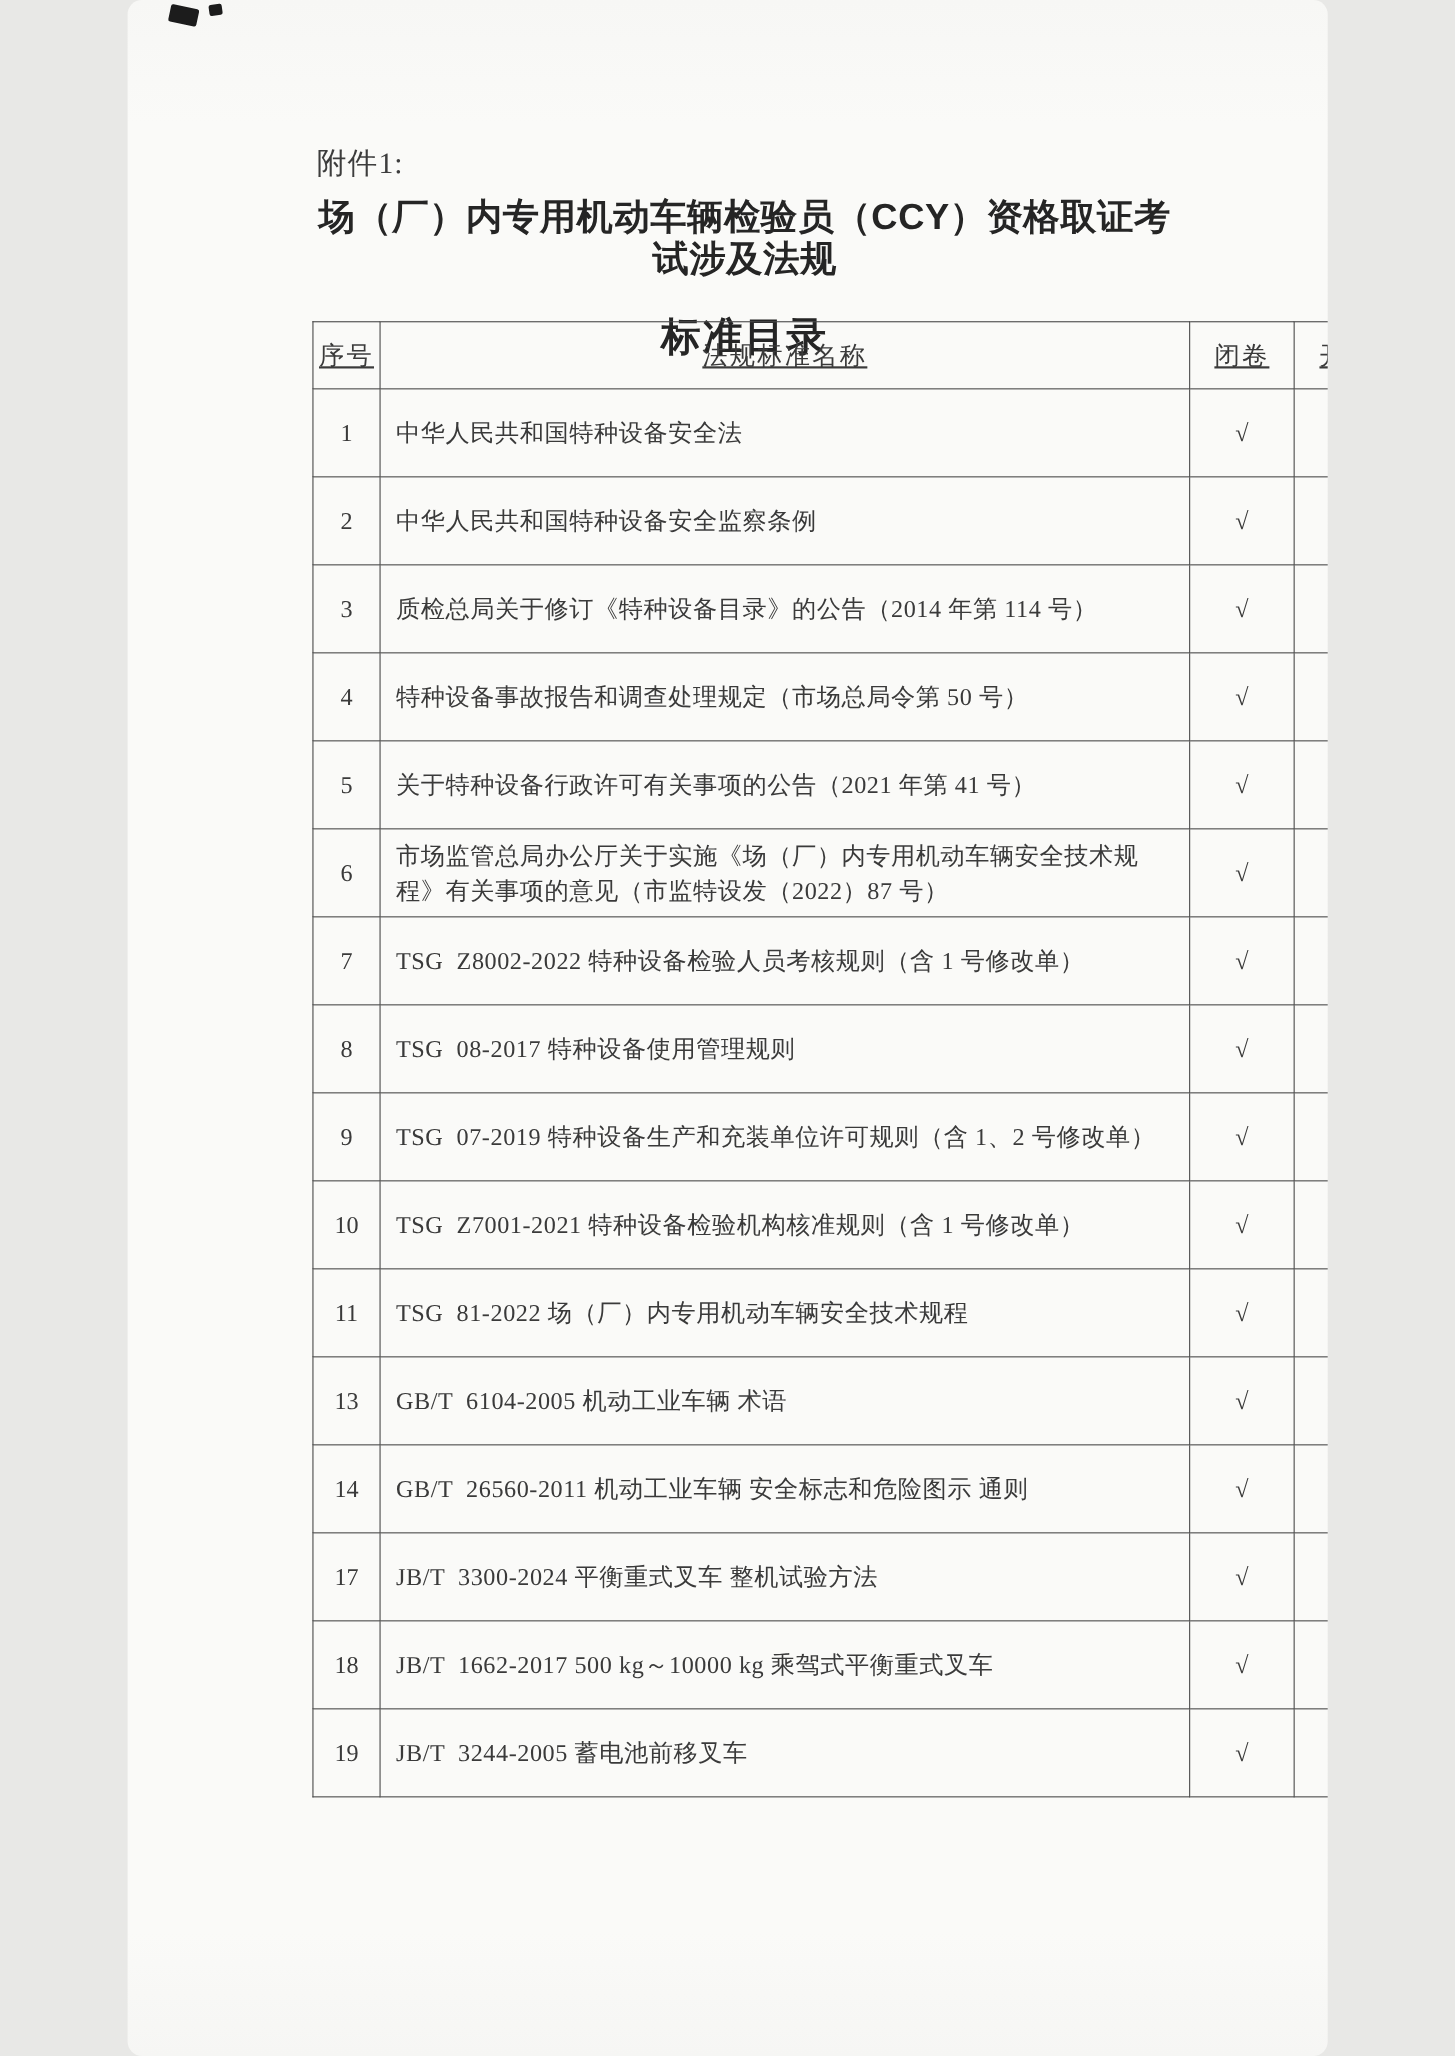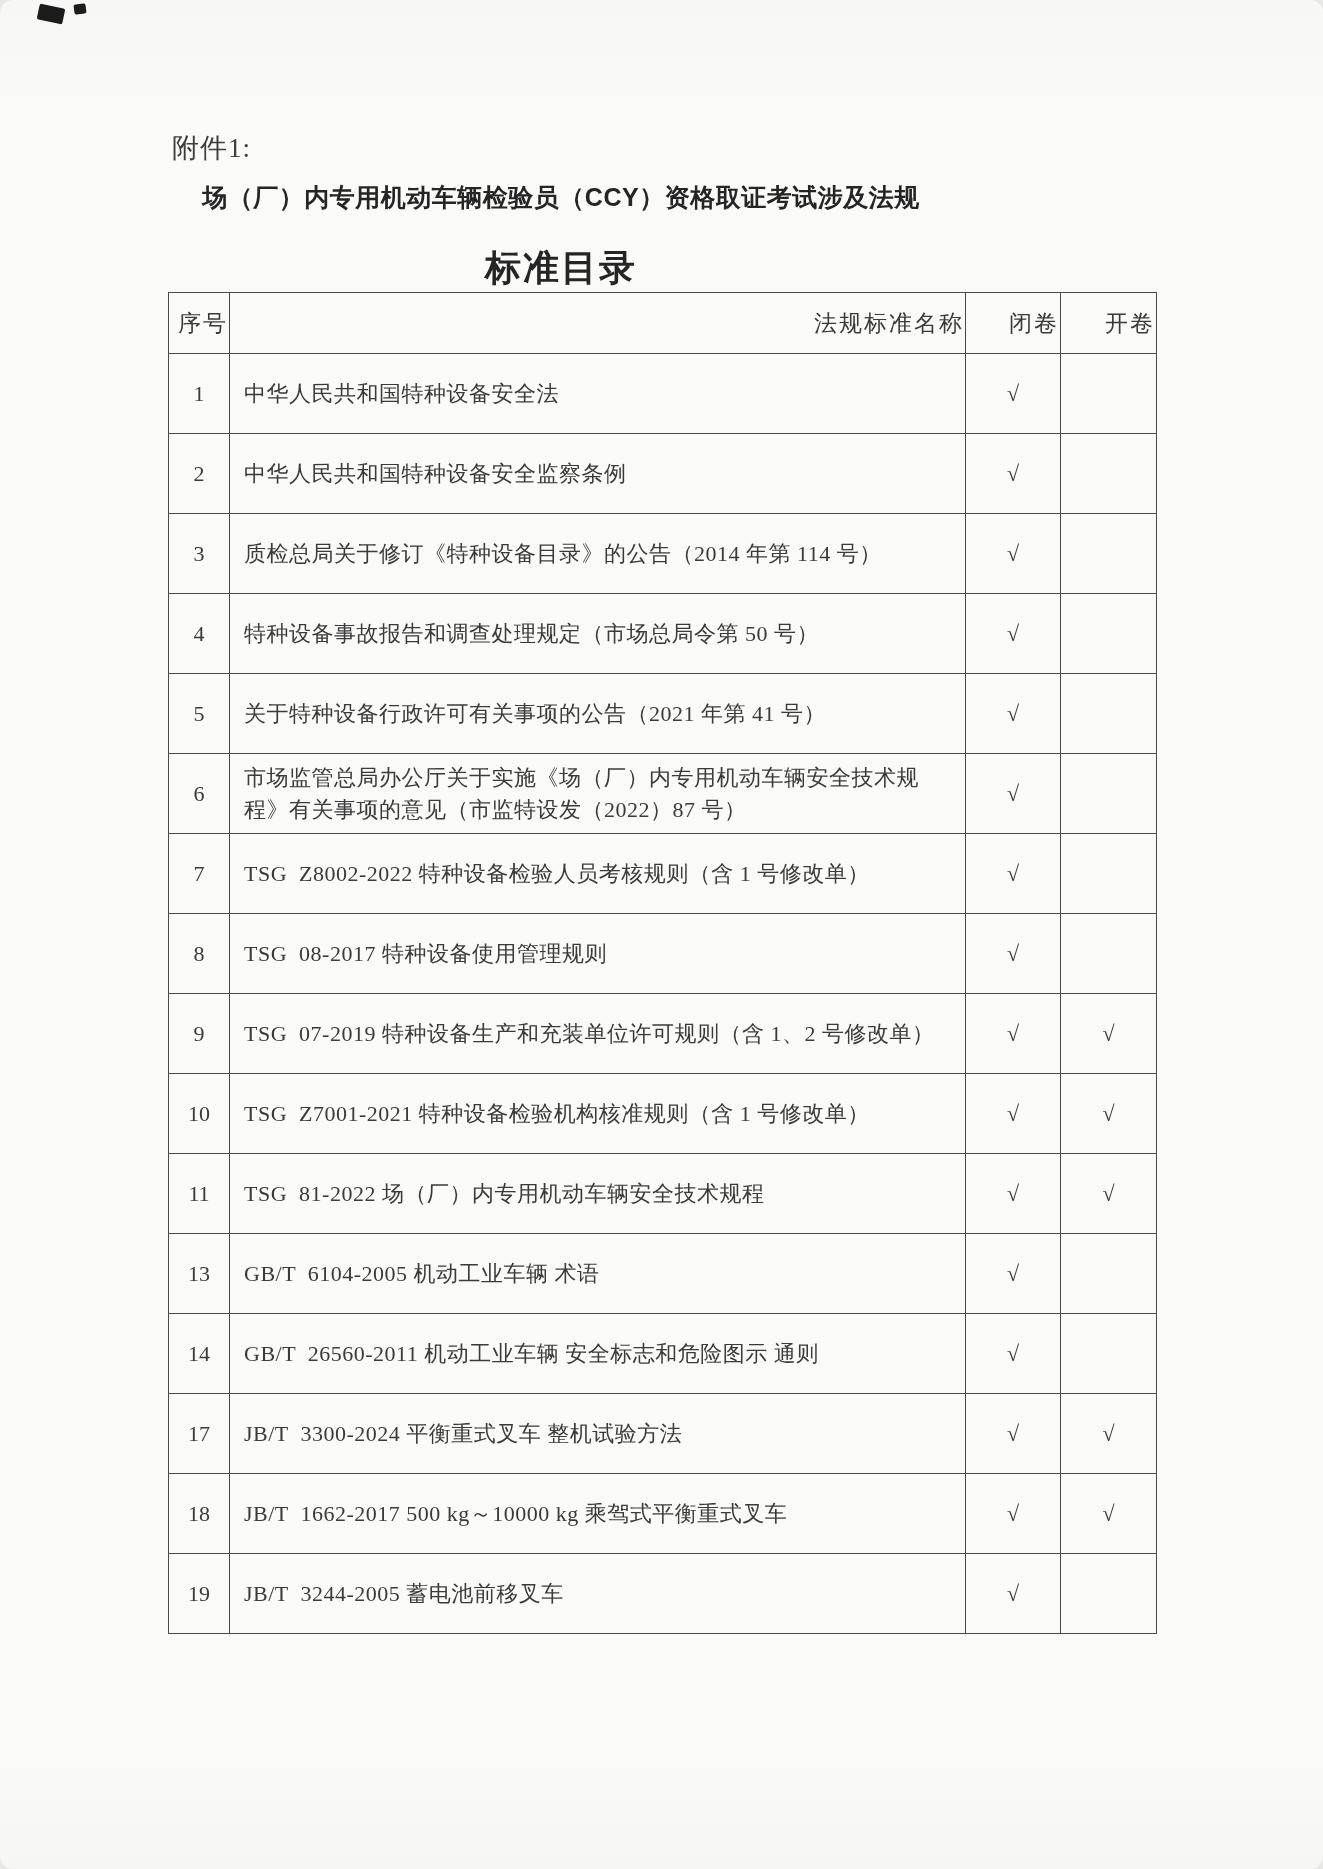--- a/index.html
+++ b/index.html
@@ -1,19 +1,19 @@
 <!DOCTYPE html>
 <html><head>
 <meta charset="utf-8">
 <style>
   html, body { margin: 0; padding: 0; }
   body { background: #e8e8e6; }
   .page {
     position: relative;
-    width: 1323px;
+    width: 1091px;
     height: 1869px;
     margin: 0 auto;
     background: linear-gradient(180deg, #f7f7f5 0%, #fafaf8 6%, #fafaf8 94%, #f6f6f4 100%);
     font-family: "Liberation Serif", "DejaVu Serif", serif;
     color: #3a3a3a;
     overflow: hidden;
     border-radius: 13px;
   }
   .scan-speck { position: absolute; background: #1c1c1c; border-radius: 2px; }
   .speck-1 { left: 38px; top: 6px; width: 26px; height: 16px; transform: rotate(12deg); }
@@ -30,43 +30,44 @@
   .title-block {
     position: absolute;
     left: 170px;
     top: 178px;
     width: 782px;
     text-align: center;
     font-family: "Liberation Sans", "DejaVu Sans", sans-serif;
     font-weight: bold;
     color: #252525;
   }
-  .title-line1 { font-size: 25px; letter-spacing: 0.5px; line-height: 38px; }
+  .title-line1 { font-size: 33px; letter-spacing: 0.5px; line-height: 38px; }
   .title-line2 { font-size: 36px; letter-spacing: 2px; margin-top: 28px; }
 
   table.standards {
     position: absolute;
     left: 168px;
     top: 292px;
     width: 988px;
     border-collapse: collapse;
     table-layout: fixed;
   }
   table.standards th,
   table.standards td {
     border: 1px solid #4a4a4a;
     font-weight: normal;
     color: #3a3a3a;
     background: transparent;
   }
   table.standards th {
     height: 58px;
     font-size: 23px;
-    text-align: right;
+    text-align: center;
     letter-spacing: 2px;
+    text-decoration: underline;
   }
   table.standards td { height: 67px; font-size: 22px; }
   td.c-no    { text-align: center; font-size: 21px; }
   td.c-name  {
     text-align: left;
     padding: 6px 14px;
     line-height: 32px;
     white-space: pre-wrap;
     letter-spacing: 0.5px;
   }

